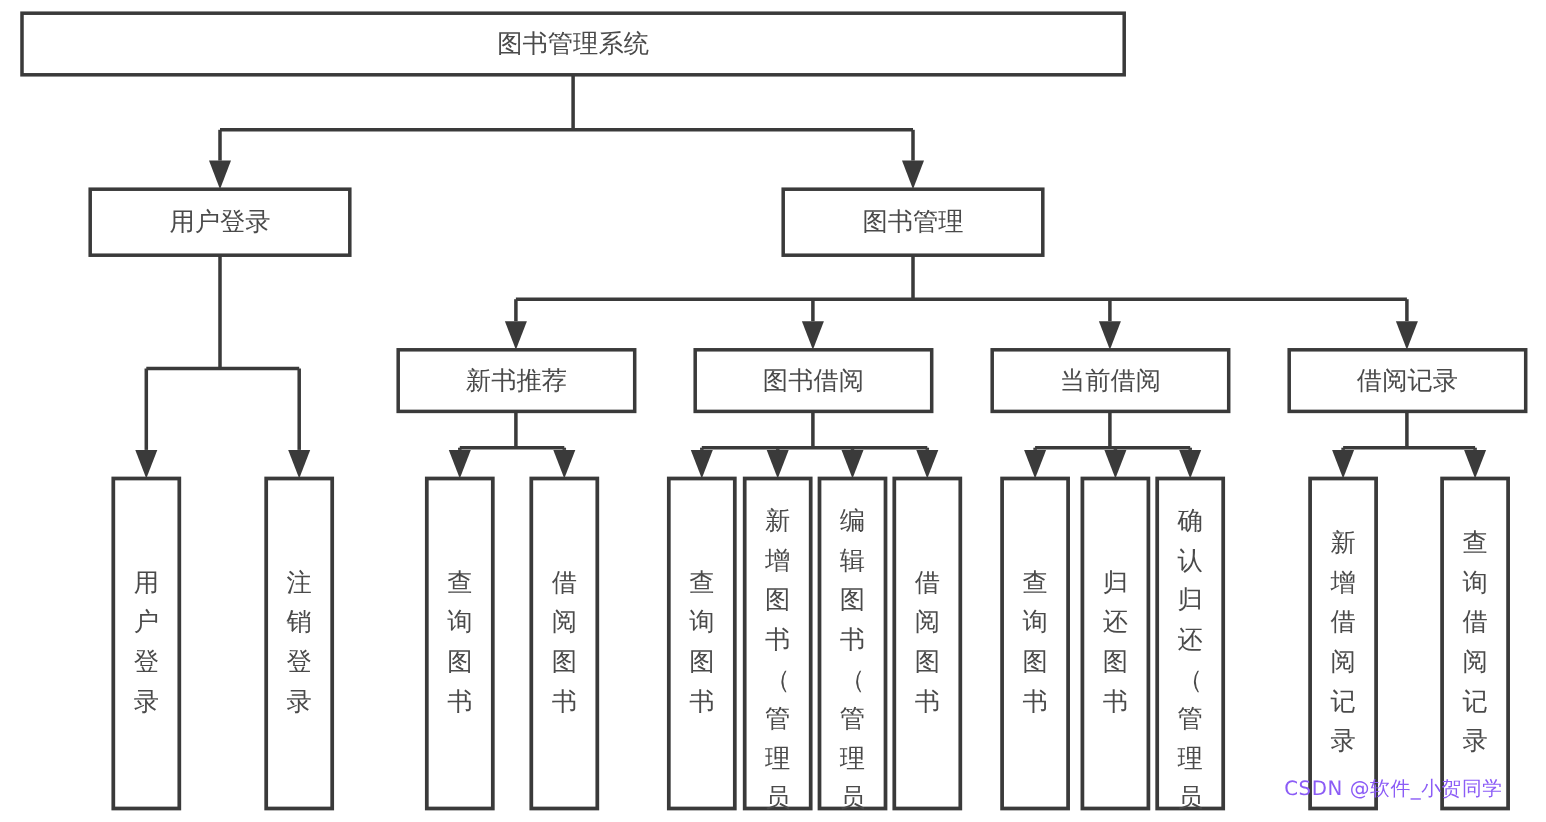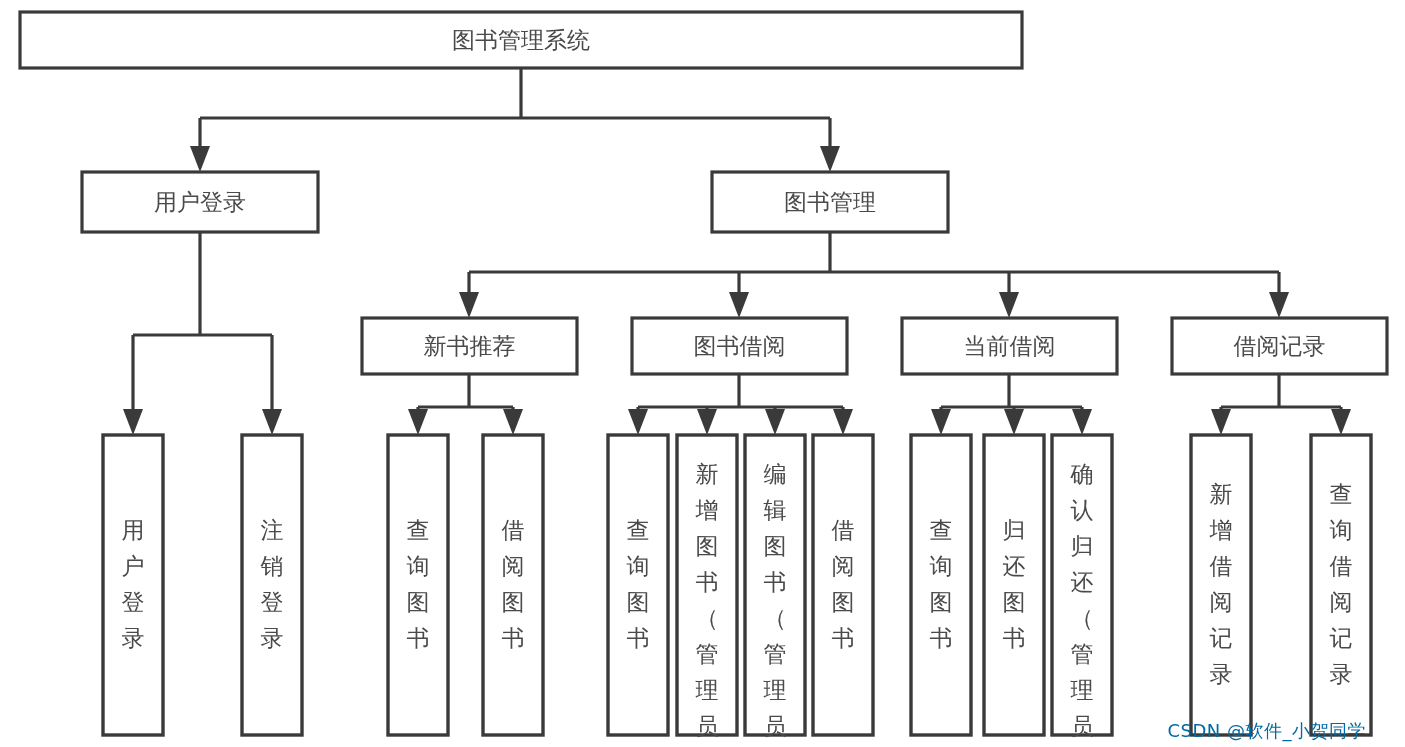--- a/index.html
+++ b/index.html
@@ -52,22 +52,22 @@
     font-size: 23px;
     text-anchor: middle;
     dominant-baseline: middle;
   }
   .node-label.vertical {
     font-size: 23px;
   }
   .watermark {
     position: absolute;
     right: 8px;
-    bottom: 4px;
-    color: #0369a1;
+    bottom: 18px;
+    color: #8b5cf6;
     font-size: 18px;
     font-family: "DejaVu Sans", "Liberation Sans", sans-serif;
     letter-spacing: 0.5px;
     white-space: nowrap;
     user-select: none;
   }
 </style>
 </head>
 <body>
 

